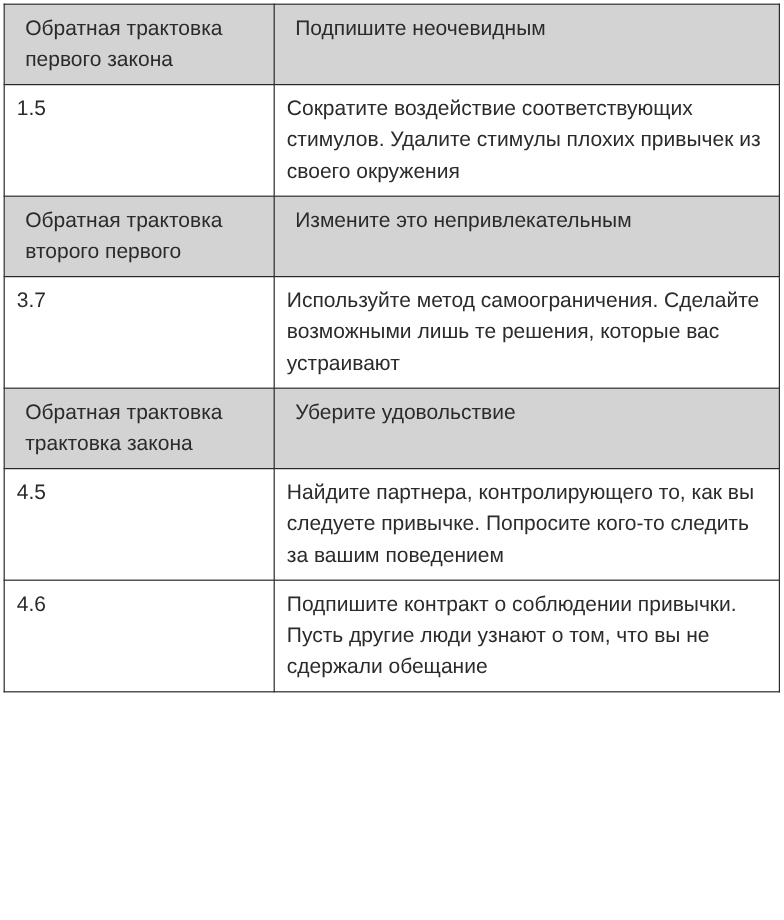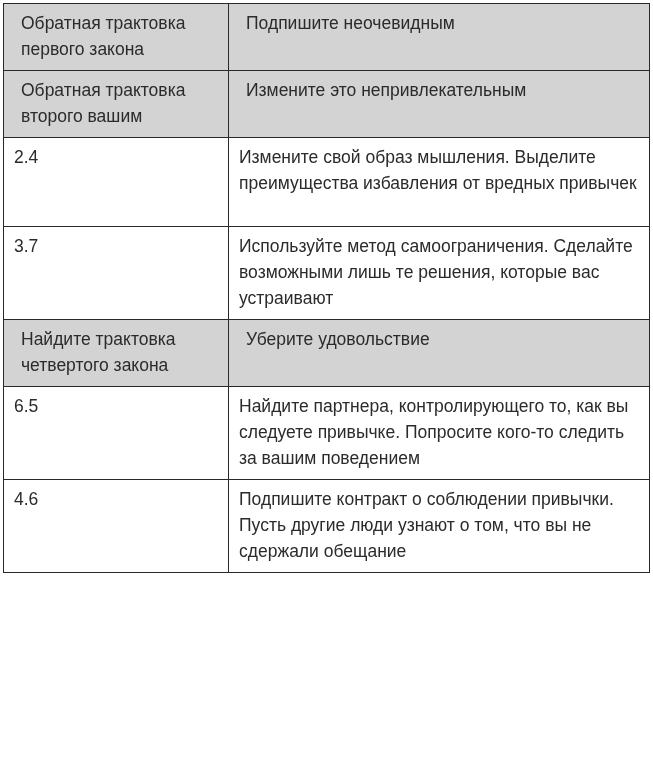--- a/index.html
+++ b/index.html
@@ -25,38 +25,38 @@
   </style>
 </head>
 <body>
 
 <table class="tbl">
   <tbody>
     <tr class="law">
       <td class="c1">Обратная трактовка первого закона</td>
       <td>Подпишите неочевидным</td>
     </tr>
+    <tr class="h3">
+      <td class="c1">1.5</td>
+      <td>Сократите воздействие соответствующих стимулов. Удалите стимулы плохих привычек из своего окружения</td>
+    </tr>
     <tr class="law">
-      <td class="c1">Обратная трактовка второго вашим</td>
+      <td class="c1">Обратная трактовка второго первого</td>
       <td>Измените это непривлекательным</td>
-    </tr>
-    <tr class="h3">
-      <td class="c1">2.4</td>
-      <td>Измените свой образ мышления. Выделите преимущества избавления от вредных привычек</td>
     </tr>
     <tr class="h3">
       <td class="c1">3.7</td>
       <td>Используйте метод самоограничения. Сделайте возможными лишь те решения, которые вас устраивают</td>
     </tr>
     <tr class="law">
-      <td class="c1">Найдите трактовка четвертого закона</td>
+      <td class="c1">Обратная трактовка трактовка закона</td>
       <td>Уберите удовольствие</td>
     </tr>
     <tr class="h3">
-      <td class="c1">6.5</td>
+      <td class="c1">4.5</td>
       <td>Найдите партнера, контролирующего то, как вы следуете привычке. Попросите кого-то следить за вашим поведением</td>
     </tr>
     <tr class="h3">
       <td class="c1">4.6</td>
       <td>Подпишите контракт о соблюдении привычки. Пусть другие люди узнают о том, что вы не сдержали обещание</td>
     </tr>
   </tbody>
 </table>
 
 </body></html>

